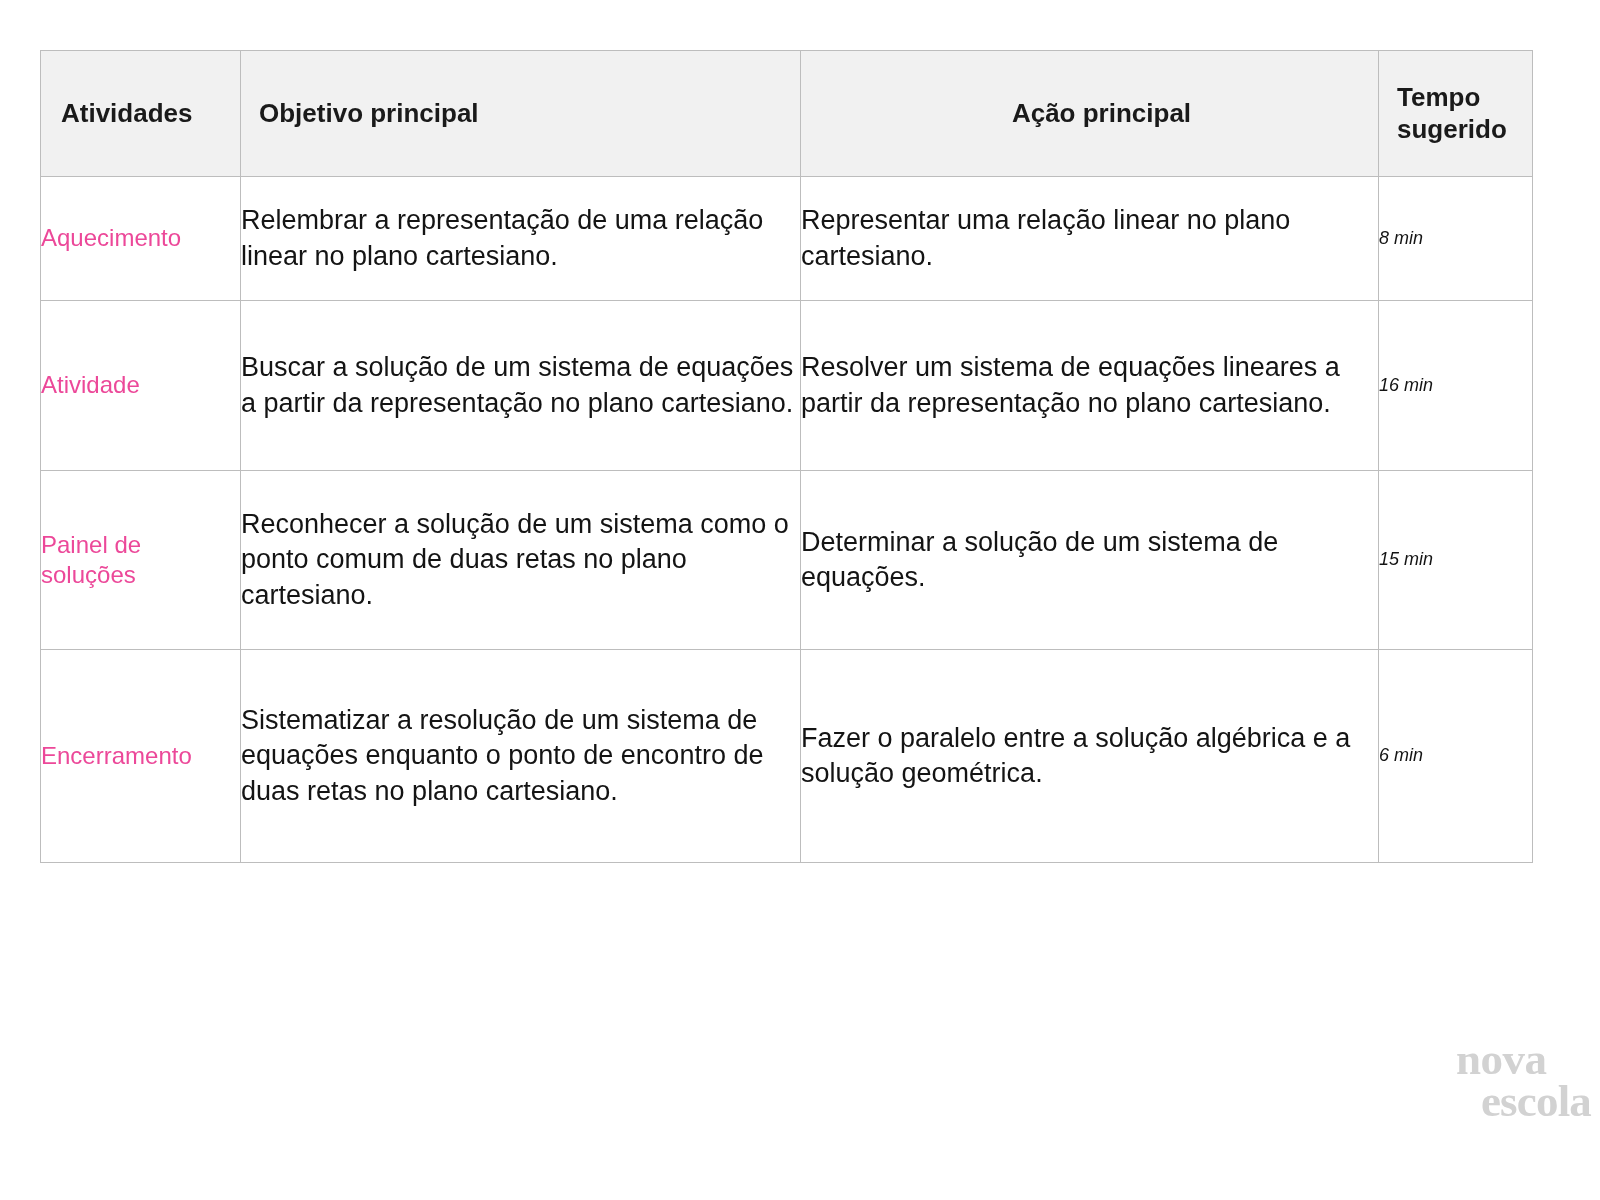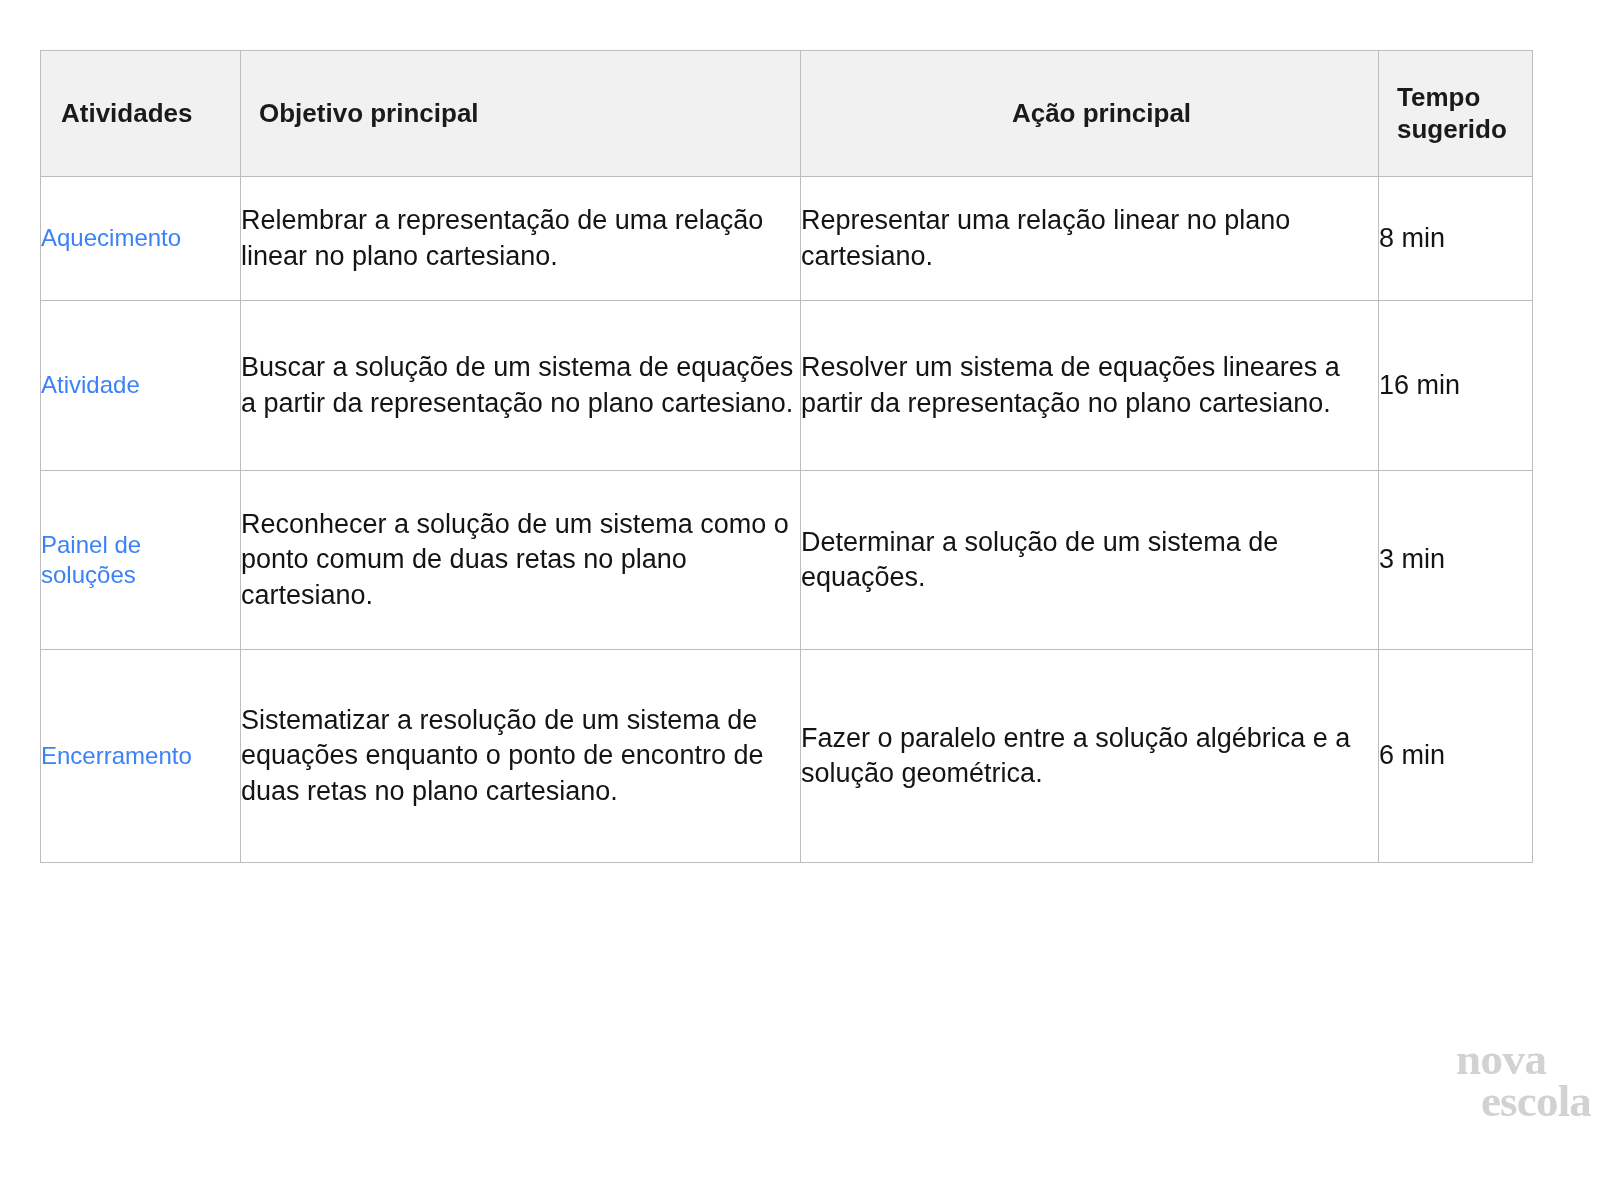--- a/index.html
+++ b/index.html
@@ -71,32 +71,33 @@
   tbody td {
     font-size: 27px;
     line-height: 1.30;
     color: #141414;
   }
 
   td.cell-activity {
     font-size: 24px;
     line-height: 1.26;
     padding: 10px 14px 10px 20px;
-    color: #3b82f6;
+    color: #ec4899;
   }
 
   td.cell-objective,
   td.cell-action {
     padding: 14px 20px 14px 18px;
   }
 
   td.cell-time {
-    font-size: 27px;
+    font-size: 18px;
     padding: 10px 16px 10px 18px;
     white-space: nowrap;
+    font-style: italic;
   }
 
   tbody tr.r1 td { height: 123px; }
   tbody tr.r2 td { height: 169px; }
   tbody tr.r3 td { height: 178px; }
   tbody tr.r4 td { height: 212px; }
   tbody tr.r5 td { height: 163px; }
 
   .cell-text {
     display: block;
@@ -177,21 +178,21 @@
           <td class="cell-activity">
             <span class="cell-text">Painel de soluções</span>
           </td>
           <td class="cell-objective">
             <span class="cell-text">Reconhecer a solução de um sistema como o ponto comum de duas retas no plano cartesiano.</span>
           </td>
           <td class="cell-action">
             <span class="cell-text">Determinar a solução de um sistema de equações.</span>
           </td>
           <td class="cell-time">
-            <span class="cell-text">3 min</span>
+            <span class="cell-text">15 min</span>
           </td>
         </tr>
 
         <tr class="r4">
           <td class="cell-activity">
             <span class="cell-text">Encerramento</span>
           </td>
           <td class="cell-objective">
             <span class="cell-text">Sistematizar a resolução de um sistema de equações enquanto o ponto de encontro de duas retas no plano cartesiano.</span>
           </td>

